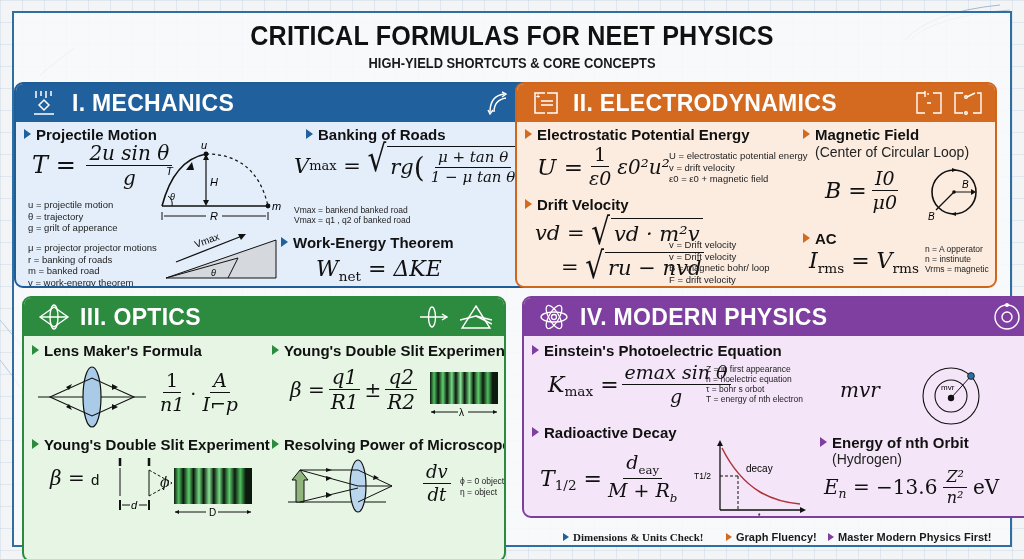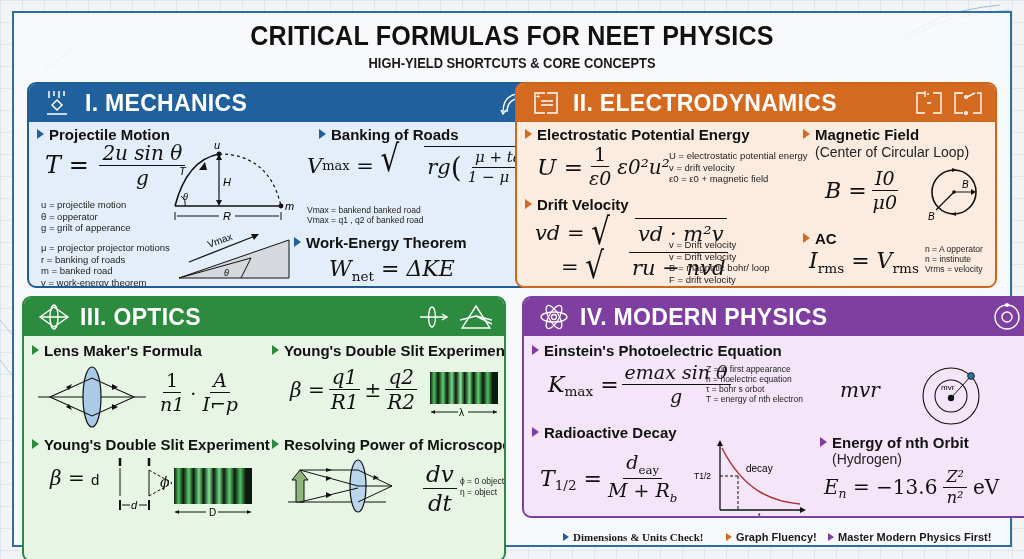--- a/index.html
+++ b/index.html
@@ -31,21 +31,21 @@
     position: absolute; border-radius: 9px; overflow: hidden;
     border: 2px solid;
   }
   .panel .band {
     height: 38px; display: flex; align-items: center; padding-left: 14px;
     color: #fff; font-weight: bold; font-size: 23px;
   }
   .panel .band .hicon { width: 32px; height: 28px; margin-right: 10px; }
   .panel .band .label { letter-spacing: 0.3px; }
   .panel .band .ricons { margin-left: auto; margin-right: 12px; display: flex; gap: 10px; align-items: center; }
-  .p-mech { left: 27px; top: 82px; width: 552px; height: 206px; border-color: #1f5d97; background: #e4eefa; }
+  .p-mech { left: 14px; top: 82px; width: 552px; height: 206px; border-color: #1f5d97; background: #e4eefa; }
   .p-mech .band { background: #20609d; }
   .p-elec { left: 515px; top: 82px; width: 482px; height: 206px; border-color: #d0661c; background: #fcece0; }
   .p-elec .band { background: #d36a1f; }
   .p-opt { left: 22px; top: 296px; width: 484px; height: 266px; border-color: #2b8a3e; background: #e6f5e4; }
   .p-opt .band { background: #2c8b3f; }
   .p-mod { left: 522px; top: 296px; width: 514px; height: 222px; border-color: #7b3f9d; background: #f4e6f8; }
   .p-mod .band { background: #7e3fa0; }
 
   .sec { position: absolute; font-weight: bold; font-size: 15px; color: #111; white-space: nowrap; }
   .sec .tri { display: inline-block; width: 0; height: 0; border-top: 5px solid transparent; border-bottom: 5px solid transparent; border-left: 7px solid; margin-right: 5px; vertical-align: 1px; }
@@ -53,21 +53,21 @@
   .f { position: absolute; font-family: "DejaVu Serif", "Liberation Serif", serif; color: #111; white-space: nowrap; }
   .it { font-style: italic; }
   .frac { display: inline-flex; flex-direction: column; align-items: center; vertical-align: middle; margin: 0 3px; }
   .frac .num { padding: 0 3px 1px; border-bottom: 1.5px solid #111; line-height: 1.1; }
   .frac .den { padding: 1px 3px 0; line-height: 1.15; }
   .note { position: absolute; font-size: 9.5px; line-height: 11.5px; color: #222; white-space: nowrap; }
   .note div { white-space: nowrap; }
   sub, sup { font-size: 0.62em; }
   .sqrt { display: inline-flex; align-items: stretch; vertical-align: middle; }
   .sqrt .rad { font-size: 1.4em; line-height: 1; transform: scaleY(1.25); margin-right: 1px; }
-  .sqrt .inner { border-top: 1.5px solid #111; padding: 2px 3px 0; display: inline-flex; align-items: center; margin-left: 24px; }
+  .sqrt .inner { border-top: 1.5px solid #111; padding: 2px 3px 0; display: inline-flex; align-items: center; }
   .footer { position: absolute; top: 531px; font-size: 11px; font-weight: bold; color: #1a1a1a; white-space: nowrap; }
   .footer .tri { display: inline-block; width: 0; height: 0; border-top: 4px solid transparent; border-bottom: 4px solid transparent; border-left: 6px solid; margin-right: 4px; vertical-align: 0px; }
   svg text { font-family: "Liberation Sans", sans-serif; }
   .deco { position: absolute; }
 </style>
 </head>
 <body>
 
 <svg class="deco" width="1024" height="559" style="left:0;top:0;">
   <path d="M40 75 Q70 50 75 48" stroke="#9fbad5" fill="none" stroke-width="1"></path>
@@ -118,21 +118,21 @@
   <div class="sec" style="left:8px;top:42px;"><span class="tri" style="border-left-color:#20609d"></span><span>Projectile Motion</span></div>
   <div class="f" style="left:16px;top:58px;font-size:24px;">
     <span class="it">T</span> =
     <span class="frac">
         <span class="num it" style="font-size:20px">2u sin θ</span>
         <span class="den it" style="font-size:20px">g</span>
       </span>
   </div>
   <div class="note" style="left:12px;top:115px;font-size:9.5px;">
     <div>u = projectile motion</div>
-    <div>θ = opperator</div>
+    <div>θ = trajectory</div>
     <div>g = grilt of apperance</div>
   </div>
   <div class="note" style="left:12px;top:158px;font-size:9.5px;">
     <div>μ = projector projector motions</div>
     <div>r = banking of roads</div>
     <div>m = banked road</div>
     <div>v = work-energy theorem</div>
   </div>
   <svg style="position:absolute;left:140px;top:56px;" width="130" height="150" viewBox="0 0 130 150">
     <path d="M6 66 Q18 20 50 14" stroke="#111" stroke-width="1.6" fill="none"></path>
@@ -280,21 +280,21 @@
     <text x="6" y="54" font-size="10" font-style="italic">B</text>
   </svg>
 
   <div class="sec" style="left:286px;top:146px;"><span class="tri" style="border-left-color:#d36a1f"></span><span>AC</span></div>
   <div class="f" style="left:292px;top:164px;font-size:22px;">
     <span class="it">I</span><sub>rms</sub> = <span class="it">V</span><sub>rms</sub>
   </div>
   <div class="note" style="left:408px;top:160px;font-size:8.5px;line-height:10px;">
     <div>n = A opperator</div>
     <div>n = instinute</div>
-    <div>Vrms = velocity</div>
+    <div>Vrms = magnetic</div>
   </div>
 </div>
 
 <div class="panel p-opt">
   <div class="band">
     <svg class="hicon" viewBox="0 0 32 28">
       <g stroke="#fff" stroke-width="1.4" fill="none">
           <path d="M2 14 L16 4 L30 14 L16 24 Z"></path>
           <ellipse cx="16" cy="14" rx="4" ry="12"></ellipse>
           <line x1="2" y1="14" x2="30" y2="14"></line>
@@ -409,21 +409,21 @@
     <path d="M10 44 L10 22 L6 22 L14 12 L22 22 L18 22 L18 44 Z" fill="#8fb57d" stroke="#111" stroke-width="1"></path>
     <ellipse cx="72" cy="28" rx="8" ry="26" fill="#b9d6ec" stroke="#111" stroke-width="1.2"></ellipse>
     <line x1="14" y1="12" x2="72" y2="12" stroke="#111"></line>
       <line x1="14" y1="12" x2="72" y2="28" stroke="#111"></line>
     <line x1="14" y1="44" x2="72" y2="30" stroke="#111"></line>
     <line x1="72" y1="12" x2="106" y2="28" stroke="#111"></line>
       <line x1="72" y1="44" x2="106" y2="28" stroke="#111"></line>
       <line x1="72" y1="28" x2="106" y2="28" stroke="#111"></line>
     <path d="M40 10 L46 12 L40 14 Z M40 18 L46 20 L40 23 Z M40 34 L46 37 L40 40 Z M88 17 L93 20 L87 22 Z" fill="#111"></path>
   </svg>
-  <div class="f" style="left:396px;top:164px;font-size:23px;">
+  <div class="f" style="left:396px;top:164px;font-size:18px;">
     <span class="frac">
         <span class="num it">dv</span>
         <span class="den it">dt</span>
       </span>
   </div>
   <div class="note" style="left:436px;top:178px;font-size:8.5px;line-height:10.5px;">
     <div>ϕ = 0 object</div>
     <div>η = object</div>
   </div>
 </div>

